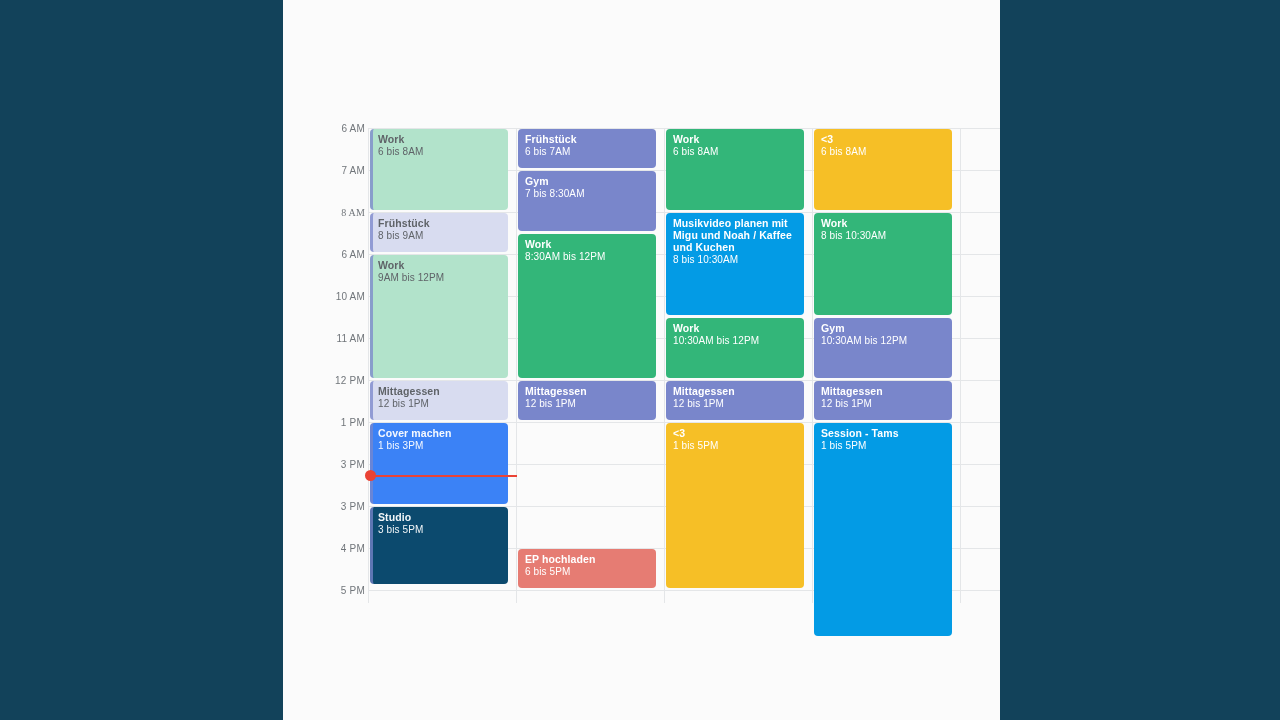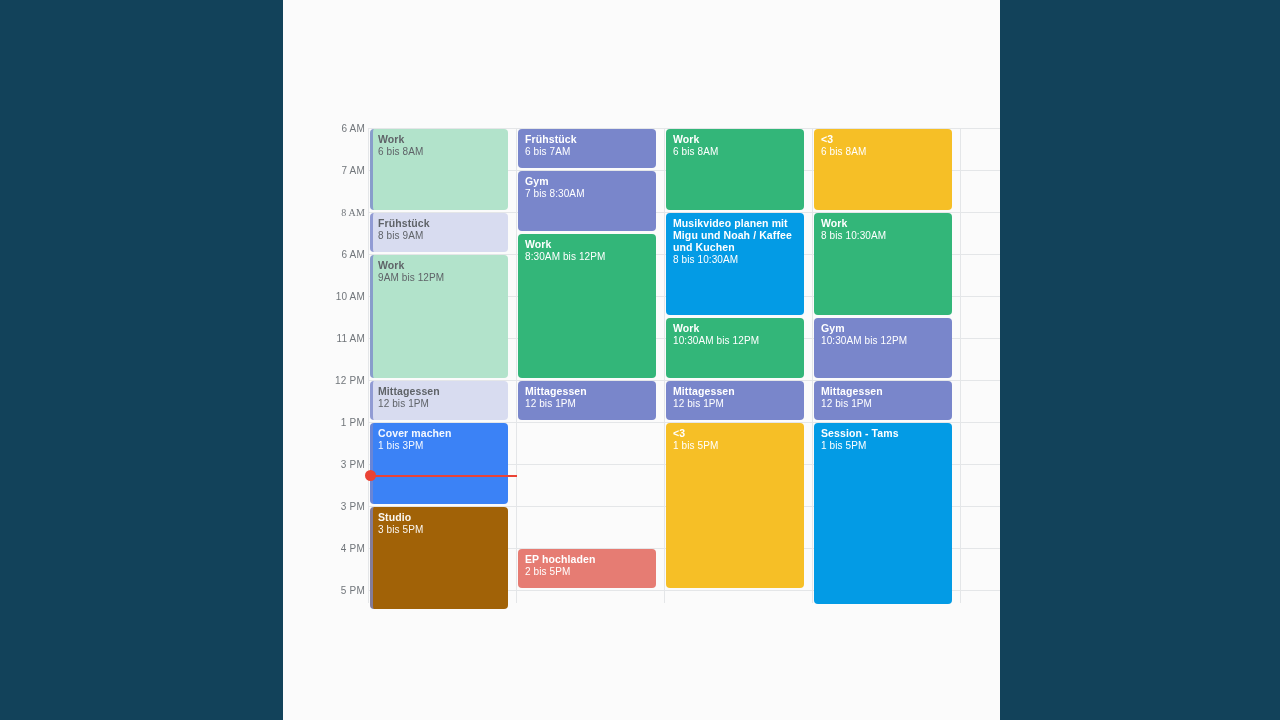--- a/index.html
+++ b/index.html
@@ -217,21 +217,21 @@
               <span class="ev-time">9AM bis 12PM</span>
             </div>
             <div class="event faded light" style="top: 381px; height: 39px; background: rgb(216, 220, 240);">
               <span class="ev-title">Mittagessen</span>
               <span class="ev-time">12 bis 1PM</span>
             </div>
             <div class="event faded light-chip" style="top: 423px; height: 81px; background: #3b82f6;">
               <span class="ev-title">Cover machen</span>
               <span class="ev-time">1 bis 3PM</span>
             </div>
-            <div class="event faded light-chip" style="top: 507px; height: 102px; background: #a16207;">
+            <div class="event faded light-chip" style="top: 507px; height: 77px; background: #0c4a6e;">
               <span class="ev-title">Studio</span>
               <span class="ev-time">3 bis 5PM</span>
             </div>
           </div>
           <div class="day-col" style="left: 148px;">
             <div class="event" style="top: 129px; height: 39px; background: rgb(121, 134, 203);">
               <span class="ev-title">Frühstück</span>
               <span class="ev-time">6 bis 7AM</span>
             </div>
             <div class="event" style="top: 171px; height: 60px; background: rgb(121, 134, 203);">
@@ -241,21 +241,21 @@
             <div class="event" style="top: 234px; height: 144px; background: rgb(51, 182, 121);">
               <span class="ev-title">Work</span>
               <span class="ev-time">8:30AM bis 12PM</span>
             </div>
             <div class="event" style="top: 381px; height: 39px; background: rgb(121, 134, 203);">
               <span class="ev-title">Mittagessen</span>
               <span class="ev-time">12 bis 1PM</span>
             </div>
             <div class="event" style="top: 549px; height: 39px; background: rgb(230, 124, 115);">
               <span class="ev-title">EP hochladen</span>
-              <span class="ev-time">2 bis 5PM</span>
+              <span class="ev-time">6 bis 5PM</span>
             </div>
           </div>
           <div class="day-col" style="left: 296px;">
             <div class="event" style="top: 129px; height: 81px; background: rgb(51, 182, 121);">
               <span class="ev-title">Work</span>
               <span class="ev-time">6 bis 8AM</span>
             </div>
             <div class="event" style="top: 213px; height: 102px; background: rgb(3, 155, 229);">
               <span class="ev-title">Musikvideo planen mit Migu und Noah / Kaffee und Kuchen</span>
               <span class="ev-time">8 bis 10:30AM</span>
@@ -283,21 +283,21 @@
               <span class="ev-time">8 bis 10:30AM</span>
             </div>
             <div class="event" style="top: 318px; height: 60px; background: rgb(121, 134, 203);">
               <span class="ev-title">Gym</span>
               <span class="ev-time">10:30AM bis 12PM</span>
             </div>
             <div class="event" style="top: 381px; height: 39px; background: rgb(121, 134, 203);">
               <span class="ev-title">Mittagessen</span>
               <span class="ev-time">12 bis 1PM</span>
             </div>
-            <div class="event" style="top: 423px; height: 181px; background: rgb(3, 155, 229);">
+            <div class="event" style="top: 423px; height: 213px; background: rgb(3, 155, 229);">
               <span class="ev-title">Session - Tams</span>
               <span class="ev-time">1 bis 5PM</span>
             </div>
           </div>
           <div class="now-line" style="top: 474.5px; left: 1px; width: 148px;"></div>
           <div class="now-dot" style="top: 470px; left: -3px;"></div>
         </div>
 
     </div>
   </div>

